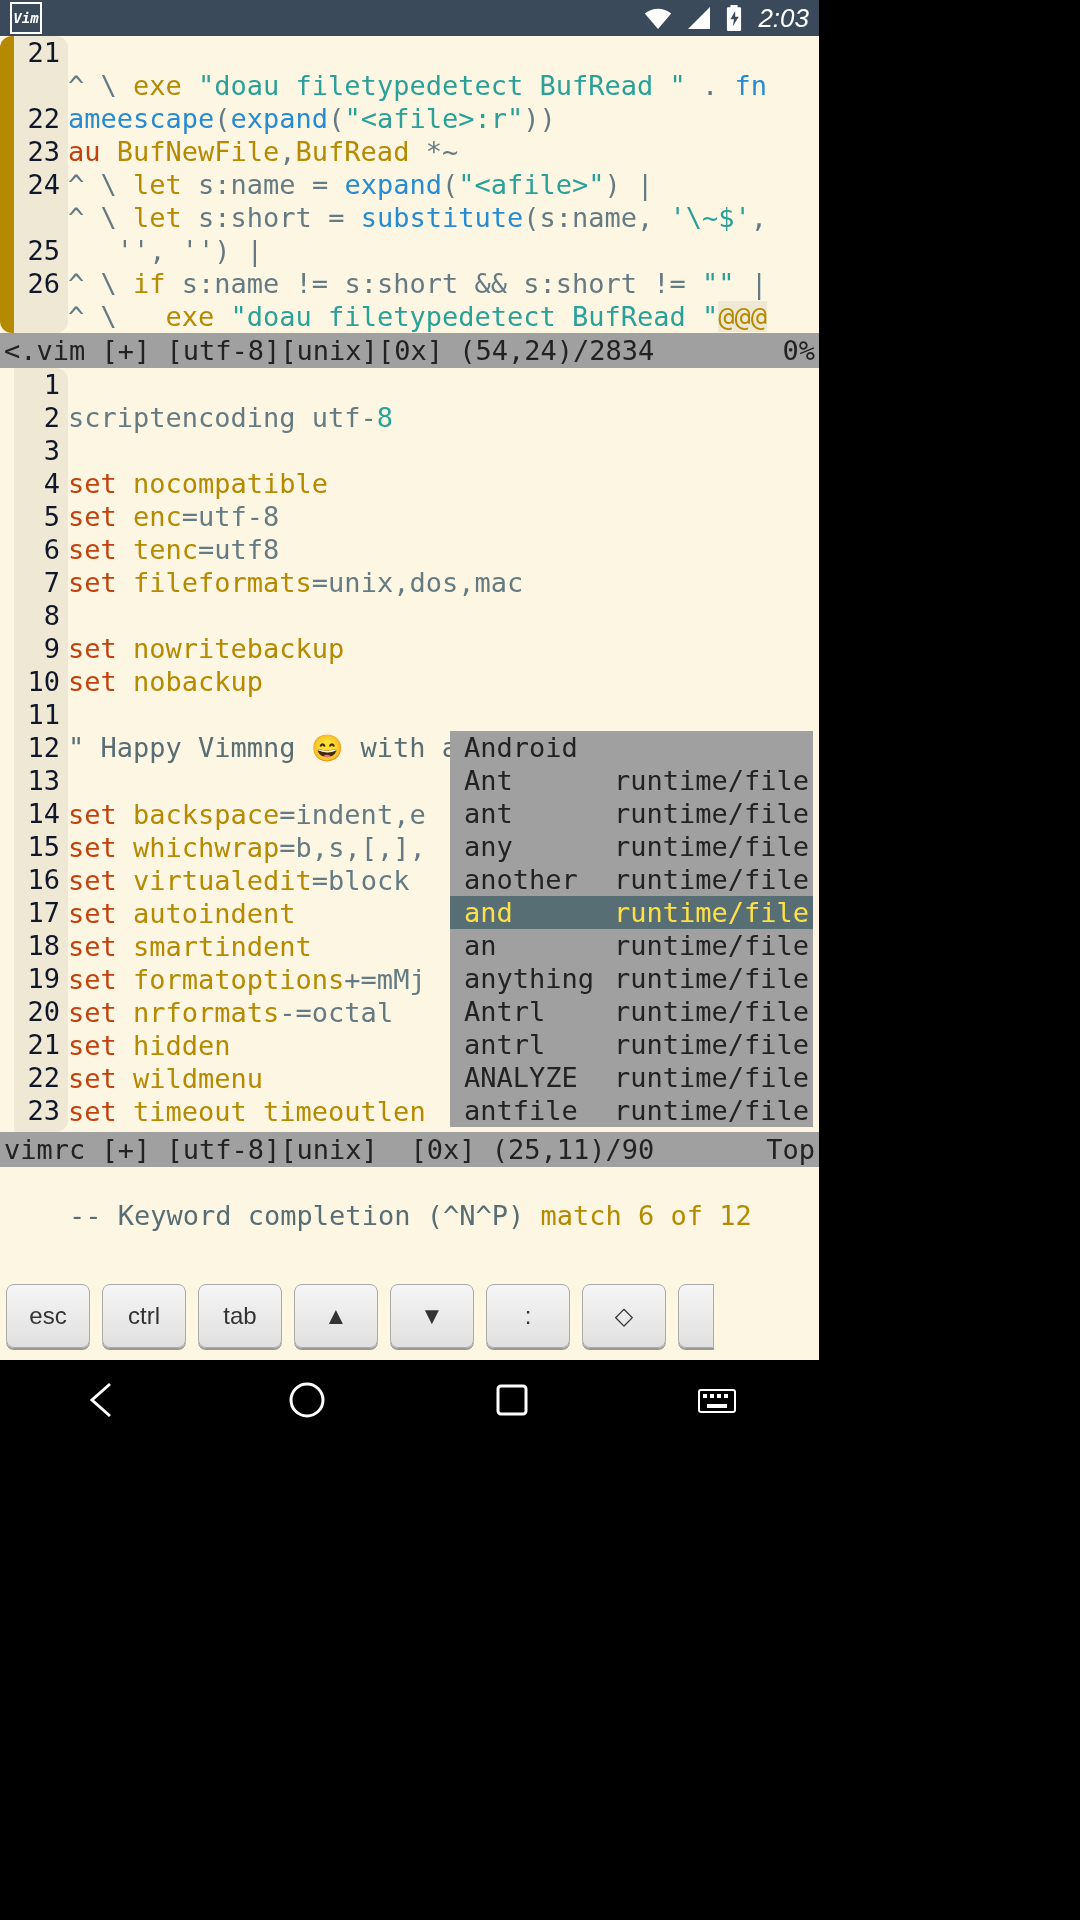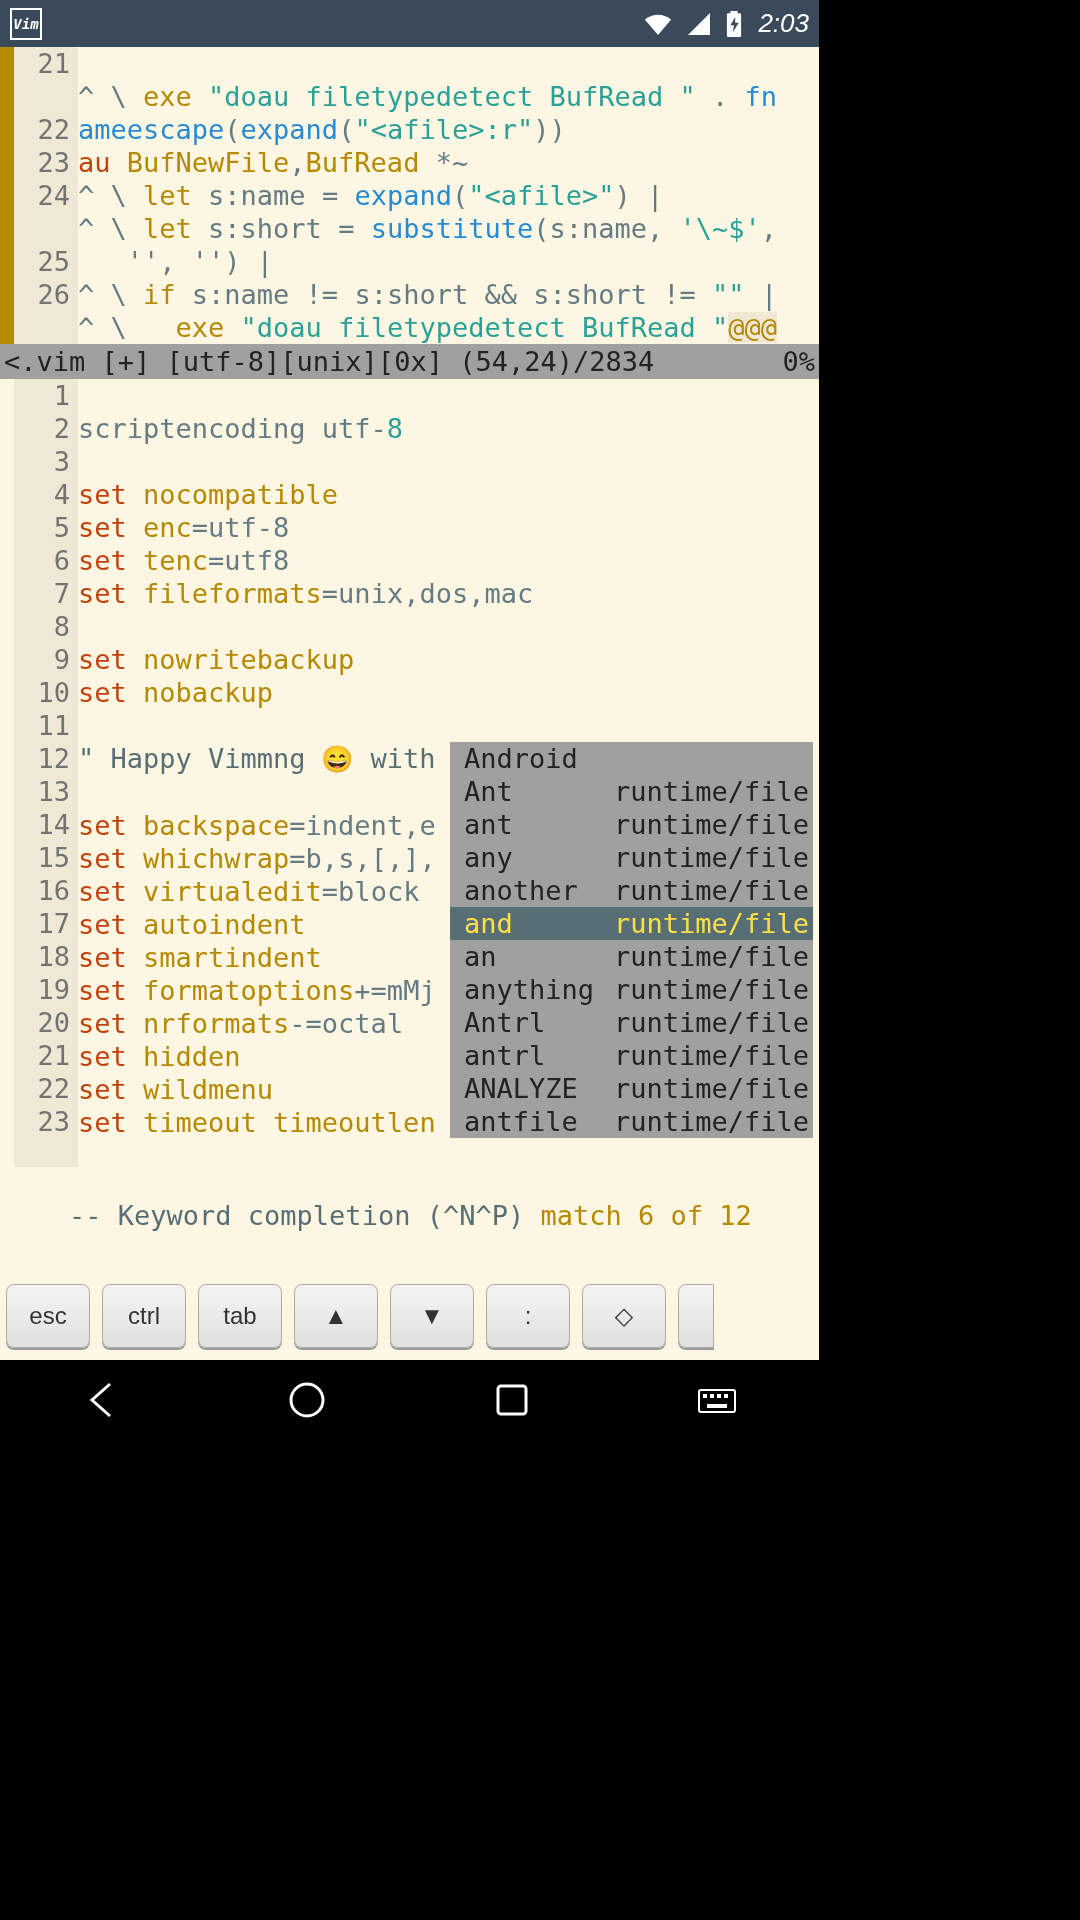--- a/index.html
+++ b/index.html
@@ -6,21 +6,21 @@
 body {
   width: 819px;
   height: 1440px;
   background: #000;
   font-family: monospace;
   overflow: hidden;
   display: flex;
   flex-direction: column;
 }
 .status-bar {
-  height: 47px;
+  height: 36px;
   background: #3a4a5a;
   display: flex;
   align-items: center;
   padding: 0 10px;
   color: #fff;
 }
 .status-left { flex: 1; }
 .status-right { display: flex; align-items: center; gap: 16px; font-style: italic; }
 .vim-icon {
   width: 32px;
@@ -50,27 +50,28 @@
 }
 .pane-top { flex: 0 0 auto; }
 .pane-bottom { flex: 1; position: relative; }
 .code-area {
   display: flex;
   font-size: 27px;
   line-height: 33px;
   overflow: hidden;
 }
 .gutter {
-  width: 78px;
+  width: 68px;
   background: #eee8d5;
-  color: #737373;
+  color: #0f172a;
   text-align: right;
   padding-right: 8px;
   flex-shrink: 0;
   border-left: 14px solid #b58900;
+  border-radius: 12px;
 }
 .pane-bottom .gutter { border-left: 14px solid #fdf6e3; }
 .code {
   flex: 1;
   color: #657b83;
   white-space: pre;
   overflow: hidden;
 }
 .kw { color: #c2410c; }
 .cmd { color: #b58900; }
@@ -260,20 +261,24 @@
 <span class="kw">set</span><span class="cmd"> timeout timeoutlen</span>
 &nbsp;
 
 
 
 </div>
     </div>
 
     <div class="popup" id="popup"><div class="popup-row"><span class="p-word">Android</span><span></span></div><div class="popup-row"><span class="p-word">Ant</span><span>runtime/file</span></div><div class="popup-row"><span class="p-word">ant</span><span>runtime/file</span></div><div class="popup-row"><span class="p-word">any</span><span>runtime/file</span></div><div class="popup-row"><span class="p-word">another</span><span>runtime/file</span></div><div class="popup-row sel"><span class="p-word">and</span><span>runtime/file</span></div><div class="popup-row"><span class="p-word">an</span><span>runtime/file</span></div><div class="popup-row"><span class="p-word">anything</span><span>runtime/file</span></div><div class="popup-row"><span class="p-word">Antrl</span><span>runtime/file</span></div><div class="popup-row"><span class="p-word">antrl</span><span>runtime/file</span></div><div class="popup-row"><span class="p-word">ANALYZE</span><span>runtime/file</span></div><div class="popup-row"><span class="p-word">antfile</span><span>runtime/file</span></div></div>
 
+    <div class="statusline">
+      <span>vimrc [+] [utf-8][unix]  [0x] (25,11)/90</span>
+      <span class="sl-r">Top</span>
+    </div>
   </div>
 
   <div class="msg-line">
     <span>-- Keyword completion (^N^P) </span><span class="msg-hl">match 6 of 12</span>
   </div>
 
   <div class="key-row">
     <div class="key">esc</div>
     <div class="key">ctrl</div>
     <div class="key">tab</div>

